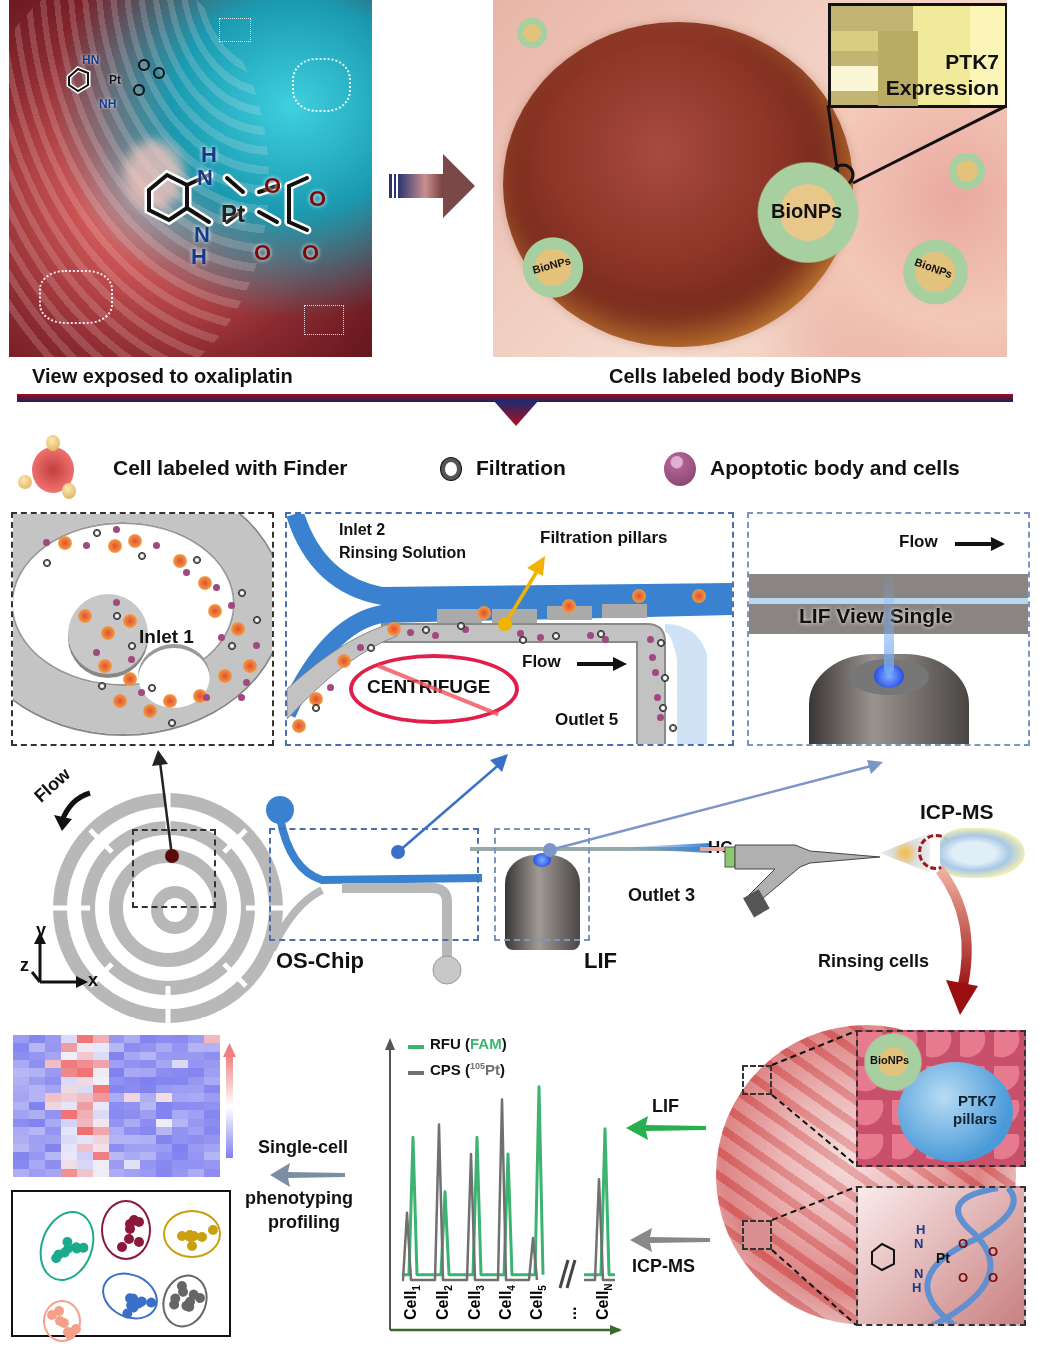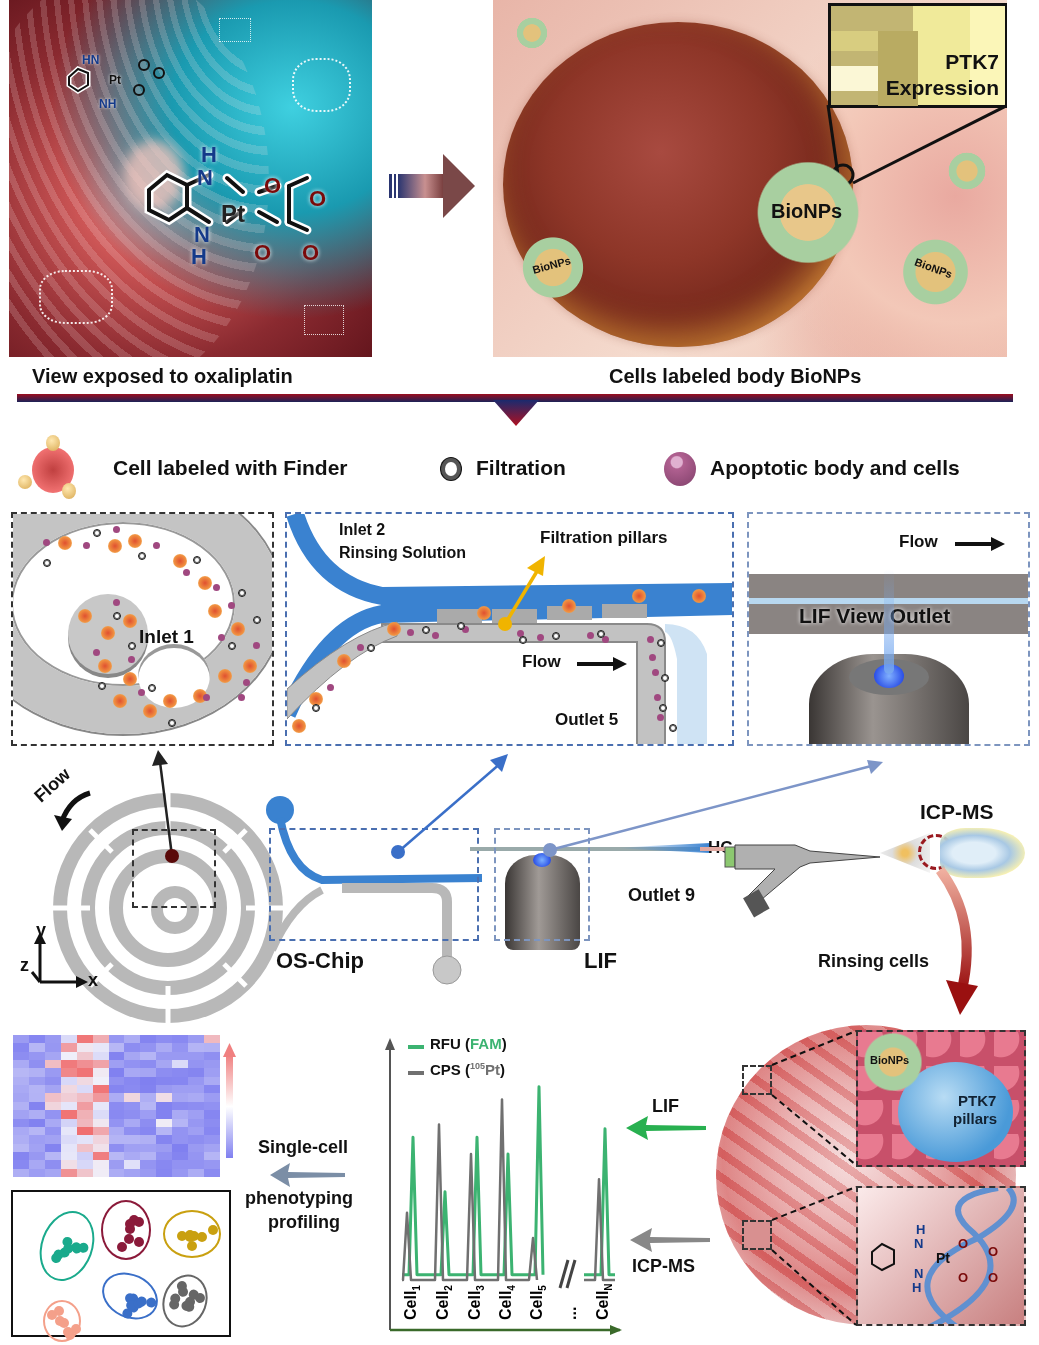--- a/index.html
+++ b/index.html
@@ -229,20 +229,24 @@
   <svg width="100" height="80" style="left:200px;top:38px;">
     <line x1="18" y1="72" x2="52" y2="16" stroke="#f0b400" stroke-width="3.5"></line>
     <polygon points="58,4 40,16 56,24" fill="#f0b400"></polygon>
     <circle cx="18" cy="72" r="7" fill="#f0b400"></circle>
   </svg>
   <span class="lbl" style="left:235px;top:138px;font-size:17px;">Flow</span>
   <svg width="50" height="14" style="left:290px;top:143px;">
       <line x1="0" y1="7" x2="38" y2="7" stroke="#111" stroke-width="4"></line>
       <polygon points="36,0 50,7 36,14" fill="#111"></polygon>
     </svg>
+  <div class="abs" style="left:62px;top:140px;width:170px;height:70px;border:4px solid #e0204a;border-radius:50%;box-sizing:border-box;">
+    <span class="lbl" style="left:14px;top:18px;font-size:19px;font-weight:900;">CENTRIFUGE</span>
+    <div class="abs" style="left:20px;top:30px;width:130px;height:4px;background:rgba(240,80,90,.8);transform:rotate(22deg);"></div>
+  </div>
   <span class="lbl" style="left:268px;top:196px;font-size:17px;">Outlet 5</span>
   <div id="filt-particles">
       <div style="position: absolute; left: 5px; top: 205px; width: 14px; height: 14px; border-radius: 50%; background: radial-gradient(circle, rgb(224, 80, 48), rgb(240, 144, 64) 60%, rgba(255, 230, 100, 0.4));"></div>
       <div style="position: absolute; left: 22px; top: 178px; width: 14px; height: 14px; border-radius: 50%; background: radial-gradient(circle, rgb(224, 80, 48), rgb(240, 144, 64) 60%, rgba(255, 230, 100, 0.4));"></div>
       <div style="position: absolute; left: 50px; top: 140px; width: 14px; height: 14px; border-radius: 50%; background: radial-gradient(circle, rgb(224, 80, 48), rgb(240, 144, 64) 60%, rgba(255, 230, 100, 0.4));"></div>
       <div style="position: absolute; left: 100px; top: 108px; width: 14px; height: 14px; border-radius: 50%; background: radial-gradient(circle, rgb(224, 80, 48), rgb(240, 144, 64) 60%, rgba(255, 230, 100, 0.4));"></div>
       <div style="position: absolute; left: 190px; top: 92px; width: 14px; height: 14px; border-radius: 50%; background: radial-gradient(circle, rgb(224, 80, 48), rgb(240, 144, 64) 60%, rgba(255, 230, 100, 0.4));"></div>
       <div style="position: absolute; left: 275px; top: 85px; width: 14px; height: 14px; border-radius: 50%; background: radial-gradient(circle, rgb(224, 80, 48), rgb(240, 144, 64) 60%, rgba(255, 230, 100, 0.4));"></div>
       <div style="position: absolute; left: 345px; top: 75px; width: 14px; height: 14px; border-radius: 50%; background: radial-gradient(circle, rgb(224, 80, 48), rgb(240, 144, 64) 60%, rgba(255, 230, 100, 0.4));"></div>
       <div style="position: absolute; left: 405px; top: 75px; width: 14px; height: 14px; border-radius: 50%; background: radial-gradient(circle, rgb(224, 80, 48), rgb(240, 144, 64) 60%, rgba(255, 230, 100, 0.4));"></div>
@@ -274,21 +278,21 @@
     </div>
 </div>
 
 <div class="dashlight" style="left:747px;top:512px;width:283px;height:234px;overflow:hidden;">
   <span class="lbl" style="left:150px;top:18px;font-size:17px;">Flow</span>
   <svg width="50" height="14" style="left:206px;top:23px;">
       <line x1="0" y1="7" x2="38" y2="7" stroke="#111" stroke-width="4"></line>
       <polygon points="36,0 50,7 36,14" fill="#111"></polygon>
     </svg>
   <div class="abs" style="left:0;top:60px;width:283px;height:60px;background:linear-gradient(180deg,#8a8482 0 40%,#b8d8f0 40% 50%,#8a8482 50%);"></div>
-  <span class="lbl" style="left:50px;top:90px;font-size:21px;text-shadow:0 0 4px #fff;">LIF View Outlet</span>
+  <span class="lbl" style="left:50px;top:90px;font-size:21px;text-shadow:0 0 4px #fff;">LIF View Single</span>
   <div class="abs" style="left:60px;top:140px;width:160px;height:100px;border-radius:40% 40% 0 0/50% 50% 0 0;background:linear-gradient(90deg,#3a3634,#9a9490 40%,#4a4644);"></div>
   <div class="abs" style="left:100px;top:145px;width:80px;height:36px;border-radius:50%;background:#777;"></div>
   <div class="abs" style="left:125px;top:150px;width:30px;height:24px;border-radius:50%;background:radial-gradient(circle,#80b0ff,#1030e0);"></div>
   <div class="abs" style="left:135px;top:55px;width:10px;height:105px;background:linear-gradient(180deg,rgba(120,170,240,0),rgba(120,170,240,.85));border-radius:5px;"></div>
 </div>
 
 <svg width="240" height="240" style="left:50px;top:790px;">
   <g fill="none" stroke="#b8b8b8" stroke-width="14">
     <circle cx="118" cy="118" r="108"></circle>
       <circle cx="118" cy="118" r="80"></circle>
@@ -347,21 +351,21 @@
 <div class="abs" style="left:620px;top:843px;width:90px;height:10px;background:linear-gradient(90deg,rgba(58,130,208,0),#3a82d0);clip-path:polygon(0 45%,100% 0,100% 100%,0 55%);"></div>
 <div class="abs" style="left:505px;top:855px;width:75px;height:95px;border-radius:40% 40% 8px 8px/30% 30% 8px 8px;background:linear-gradient(90deg,#3a3634,#a09a96 45%,#4a4644);"></div>
 <div class="abs" style="left:533px;top:853px;width:18px;height:14px;border-radius:50%;background:radial-gradient(circle,#7ab0ff,#1030e0);"></div>
 <div class="dashlight" style="left:494px;top:828px;width:96px;height:113px;"></div>
 <svg width="340" height="100" style="left:545px;top:760px;">
   <line x1="5" y1="90" x2="330" y2="5" stroke="#7d95c8" stroke-width="2.5"></line>
   <polygon points="338,2 322,0 326,14" fill="#7d95c8"></polygon>
   <circle cx="5" cy="90" r="7" fill="#7d95c8"></circle>
 </svg>
 <span class="lbl" style="left:584px;top:948px;font-size:22px;">LIF</span>
-<span class="lbl" style="left:628px;top:885px;font-size:18px;">Outlet 9</span>
+<span class="lbl" style="left:628px;top:885px;font-size:18px;">Outlet 3</span>
 <span class="lbl" style="left:708px;top:838px;font-size:17px;">HC</span>
 <div class="abs" style="left:700px;top:847px;width:32px;height:4px;background:#e0a8a0;"></div>
 <svg width="160" height="70" style="left:725px;top:855px;">
   <rect x="0" y="-8" width="10" height="20" fill="#8cc870" stroke="#555"></rect>
   <path d="M10,-10 L70,-10 L85,-4 L155,2 L85,8 L75,12 L30,50 L20,44 L50,14 L10,14 Z" fill="#b0b0b0" stroke="#444"></path>
   <rect x="22" y="38" width="18" height="22" fill="#555" transform="rotate(-30 30 48)"></rect>
 </svg>
 <div class="abs" style="left:880px;top:833px;width:50px;height:40px;background:radial-gradient(circle,#f0c060 10%,#ddd 40%,rgba(220,220,220,.3));clip-path:polygon(0 50%,100% 0,100% 100%);"></div>
 <div class="abs" style="left:918px;top:834px;width:36px;height:36px;border:3px dashed #9a1a20;border-radius:50%;box-sizing:border-box;"></div>
 <div class="abs" style="left:940px;top:828px;width:85px;height:50px;border-radius:30% 50% 50% 30%;background:radial-gradient(ellipse at 40% 50%,#e0eef8 0 30%,#a8c8e4 50%,rgba(255,240,140,.7) 75%,rgba(255,255,255,0));"></div>

